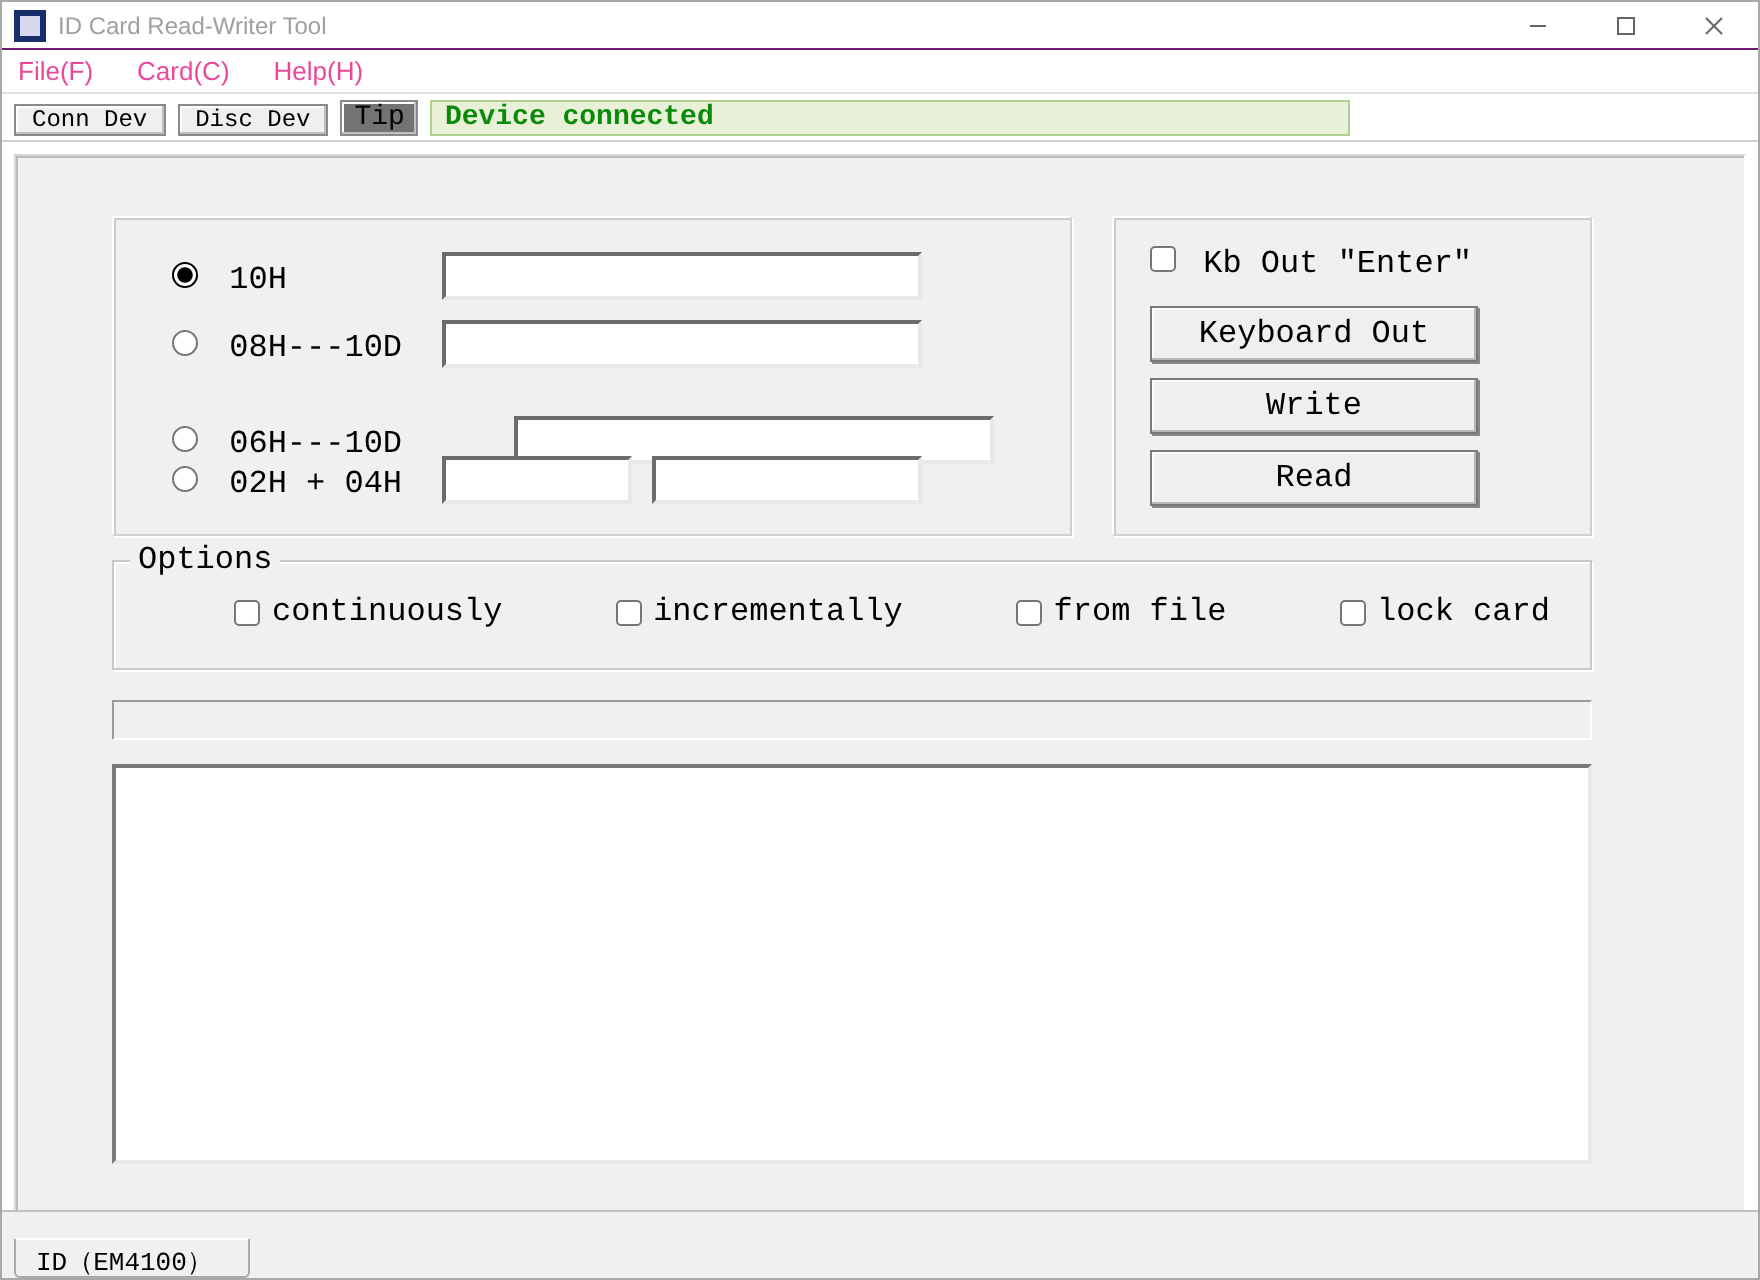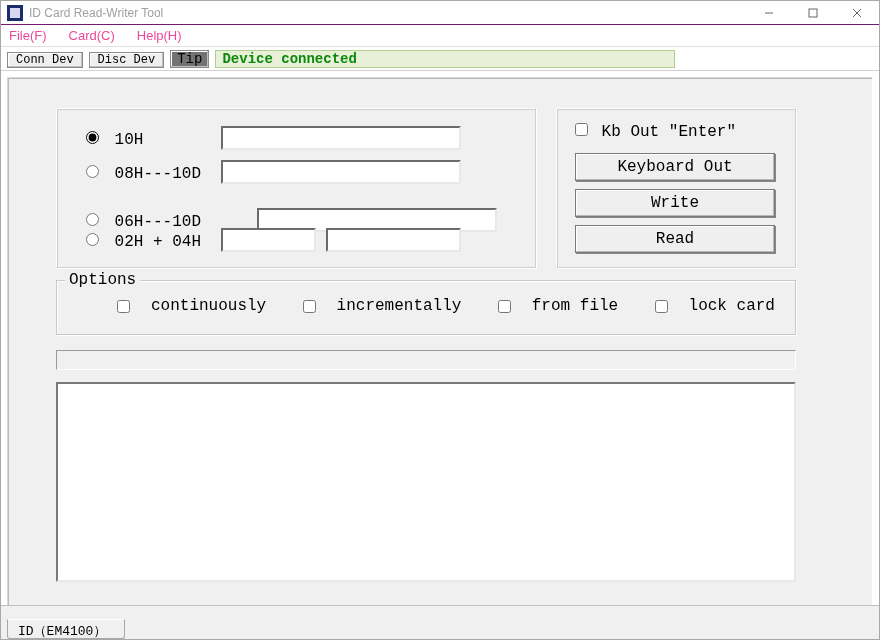--- a/index.html
+++ b/index.html
@@ -134,21 +134,21 @@
   border-right: 2px solid #e8e8e8;
   border-bottom: 2px solid #e8e8e8;
   background:#fff;
   font-family: inherit; font-size:14px;
   padding: 0 4px;
 }
 
 .panel-actions { left: 548px; top: 30px; width: 240px; height: 160px; }
 .kb-row { position:absolute; left:18px; top:14px; font-size:16px; }
 .actbtn {
-  position:absolute; left:18px; width:200px; height:28px;
+  position:absolute; left:18px; width:164px; height:28px;
   border:1px solid #7a7a7a;
   background:#efefef;
   font-size:16px;
   font-family: "SimSun","Courier New",monospace;
   box-shadow: inset -1px -1px 0 #b8b8b8, inset 1px 1px 0 #fff, 1px 1px 0 #888;
   display:flex; align-items:center; justify-content:center;
 }
 
 .groupbox {
   position:absolute; left:48px; top:202px; width:740px; height:55px;
@@ -156,21 +156,21 @@
   box-shadow: inset 1px 1px 0 #fff, 1px 1px 0 #fff;
 }
 .groupbox .legend {
   position:absolute; top:-10px; left:8px;
   background:#f0f0f0; padding:0 4px; font-size:16px;
 }
 .opts-row {
   position:absolute; left:60px; top:16px; right:20px;
   display:flex; justify-content:space-between; font-size:16px;
 }
-.opts-row label { display:flex; align-items:center; gap:17px; }
+.opts-row label { display:flex; align-items:center; gap:2px; }
 
 .thinbar {
   position:absolute; left:48px; top:272px; width:740px; height:20px;
   border-top:1px solid #9a9a9a; border-left:1px solid #9a9a9a;
   border-right:1px solid #fff; border-bottom:1px solid #fff;
   background:#f0f0f0;
 }
 
 .logbox {
   position:absolute; left:48px; top:304px; width:740px; height:200px;

